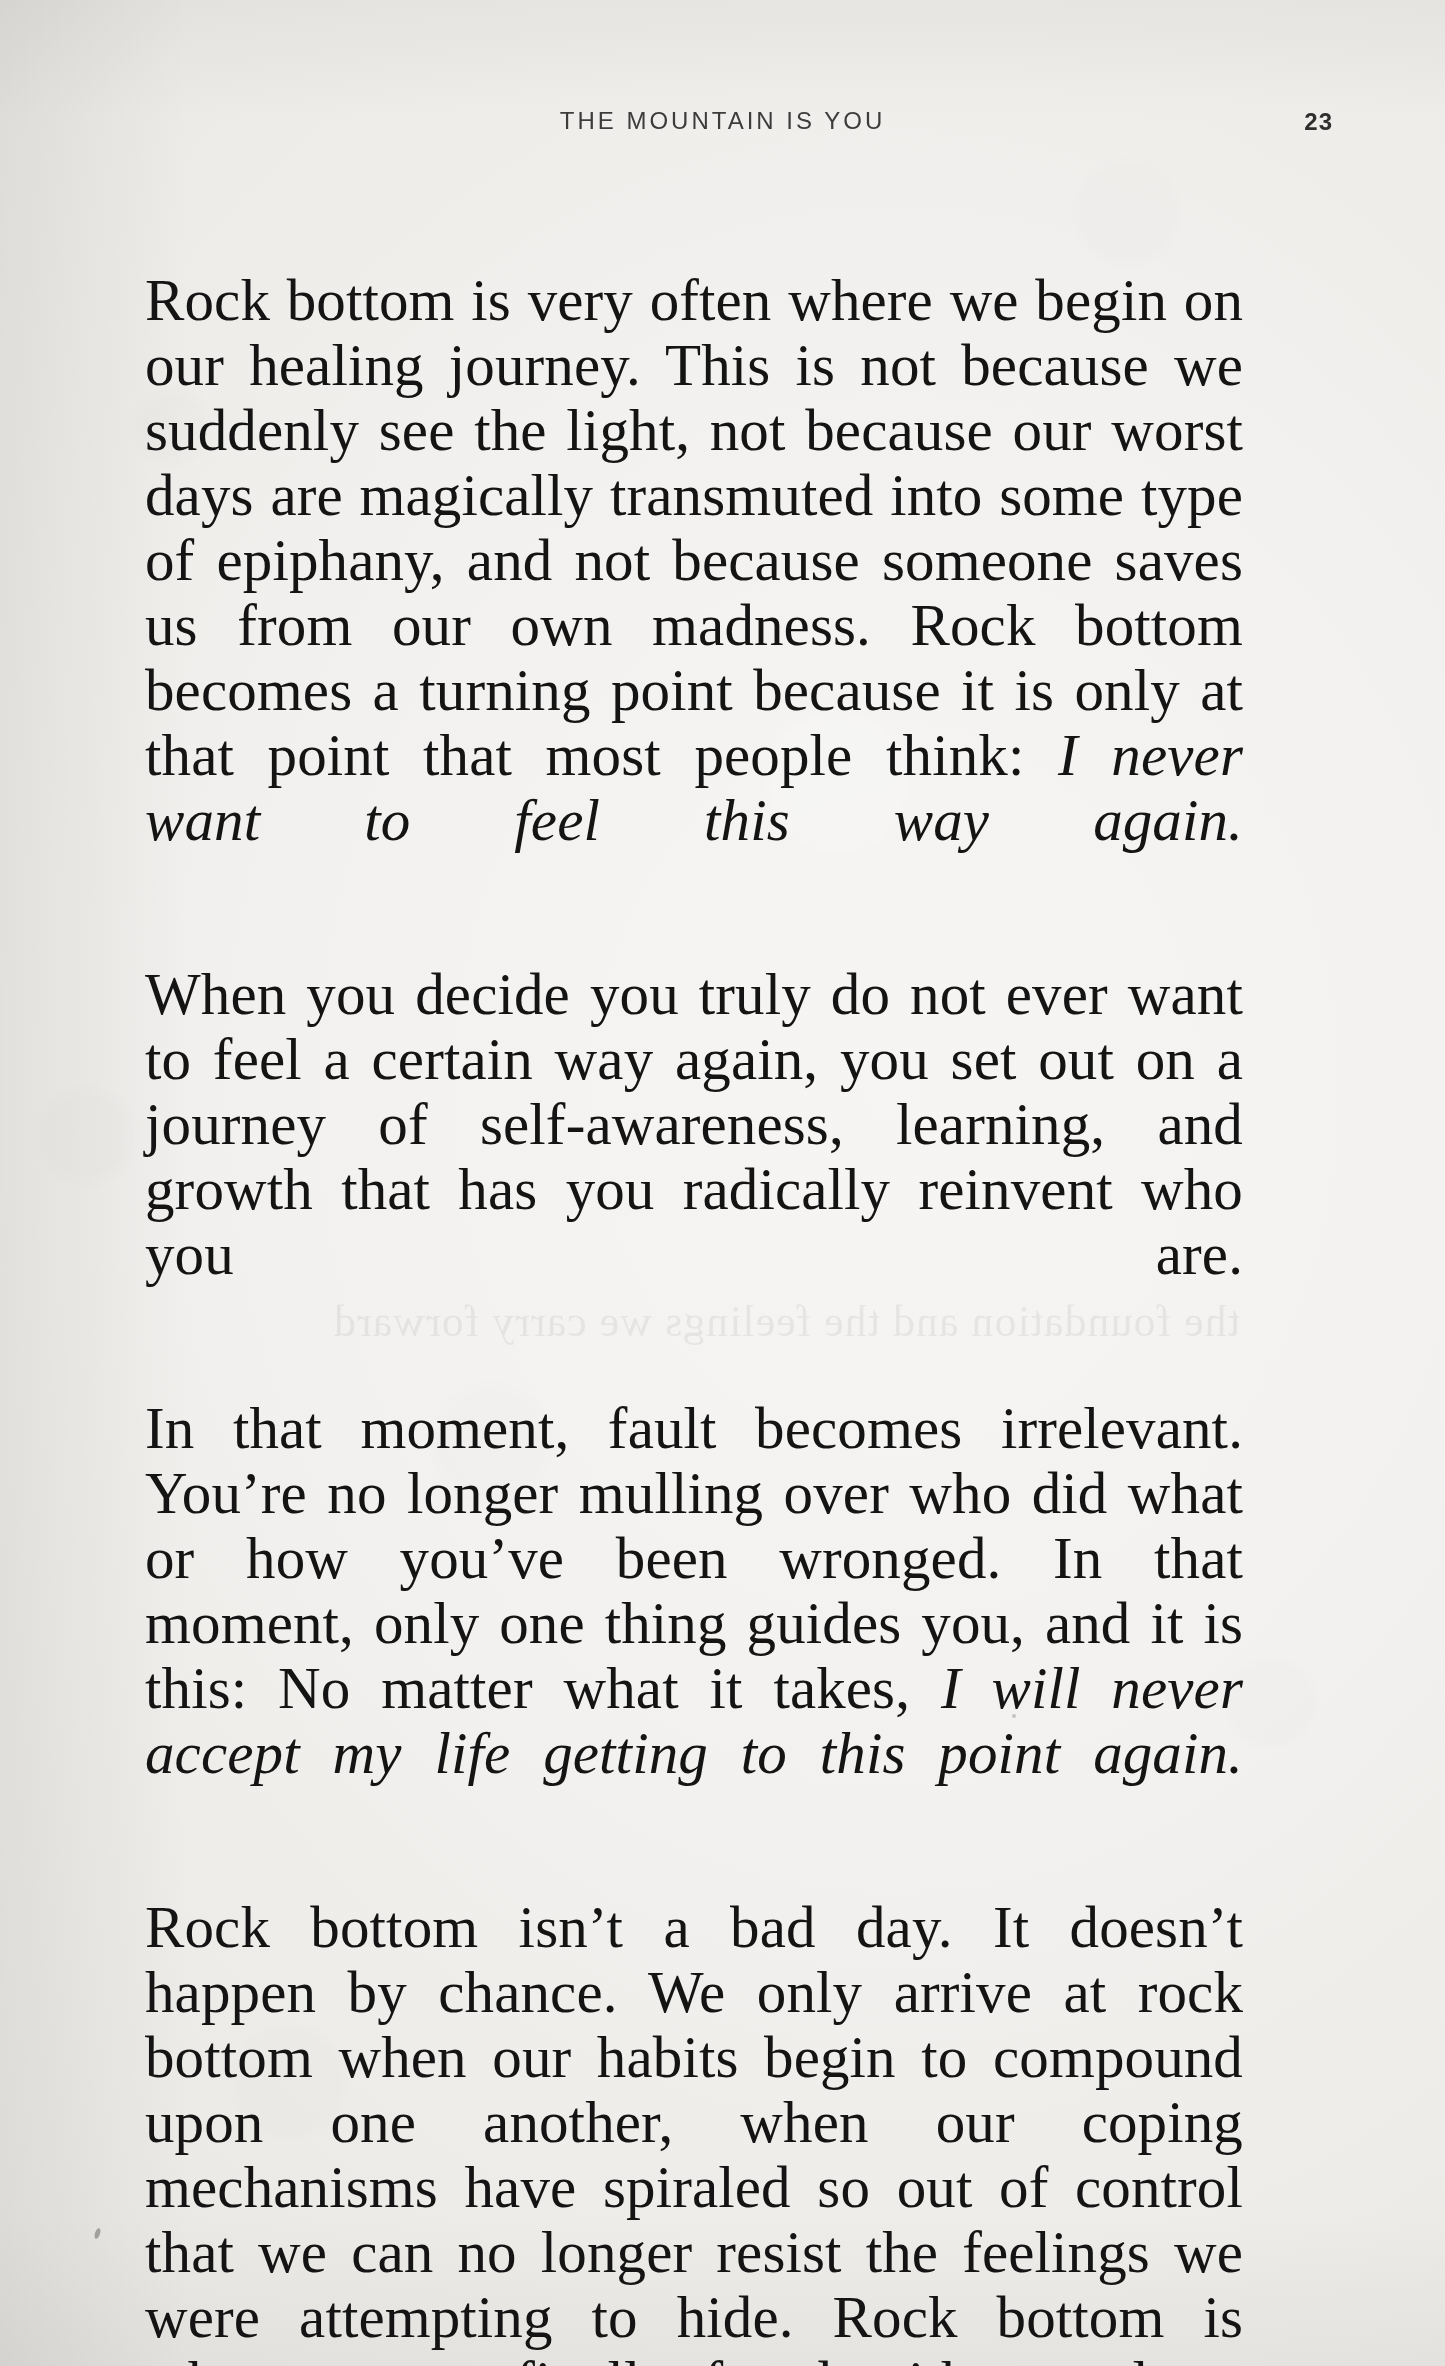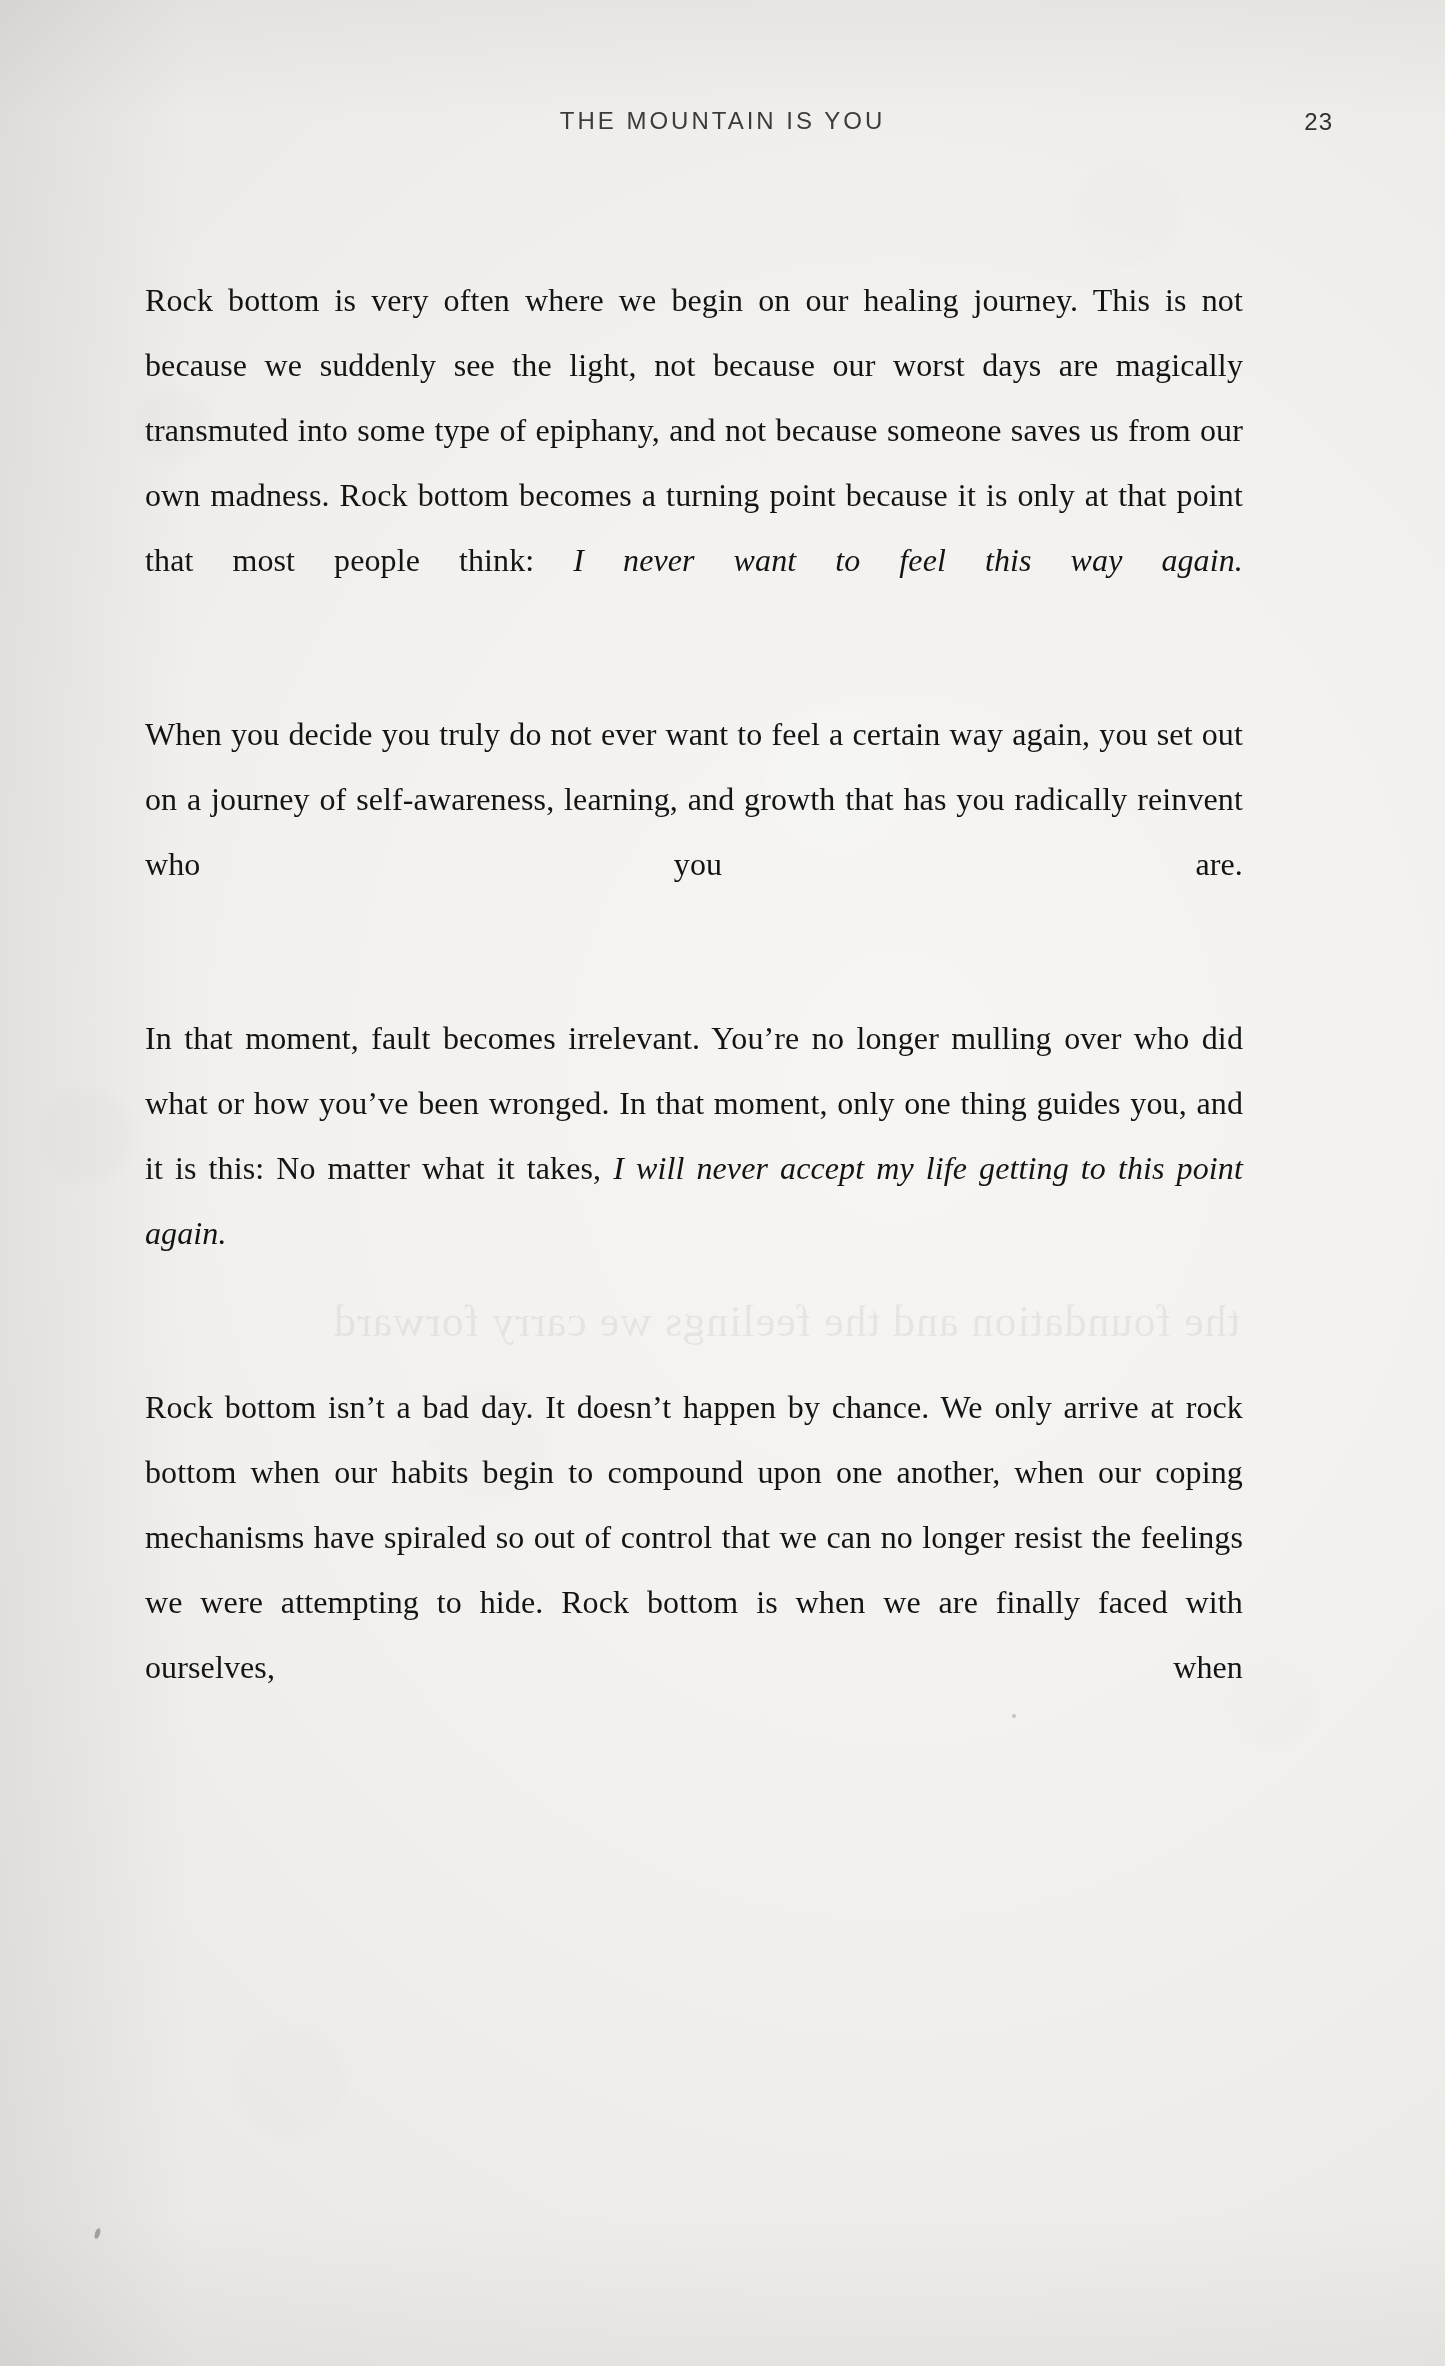--- a/index.html
+++ b/index.html
@@ -101,37 +101,37 @@
     letter-spacing: 3.0px;
     color: #3c3c3c;
     white-space: nowrap;
   }
   .rh-folio {
     position: absolute;
     right: 112px;
     top: 1px;
     font-family: "Liberation Sans", "DejaVu Sans", sans-serif;
     font-size: 24px;
-    font-weight: 400;
+    font-weight: 700;
     letter-spacing: 1px;
     color: #2f2f2f;
     text-align: center;
   }
 
   
   .textblock {
     position: absolute;
     left: 145px;
     top: 268px;
     width: 1098px;
   }
 
   .para {
     margin: 0 0 44px 0;
-    font-size: 32px;
+    font-size: 59px;
     line-height: 65px;
     text-align: justify;
     text-justify: inter-word;
     letter-spacing: .12px;
     word-spacing: .5px;
     color: #141414;
     text-rendering: optimizeLegibility;
   }
   .para:last-child { margin-bottom: 0; }
   

